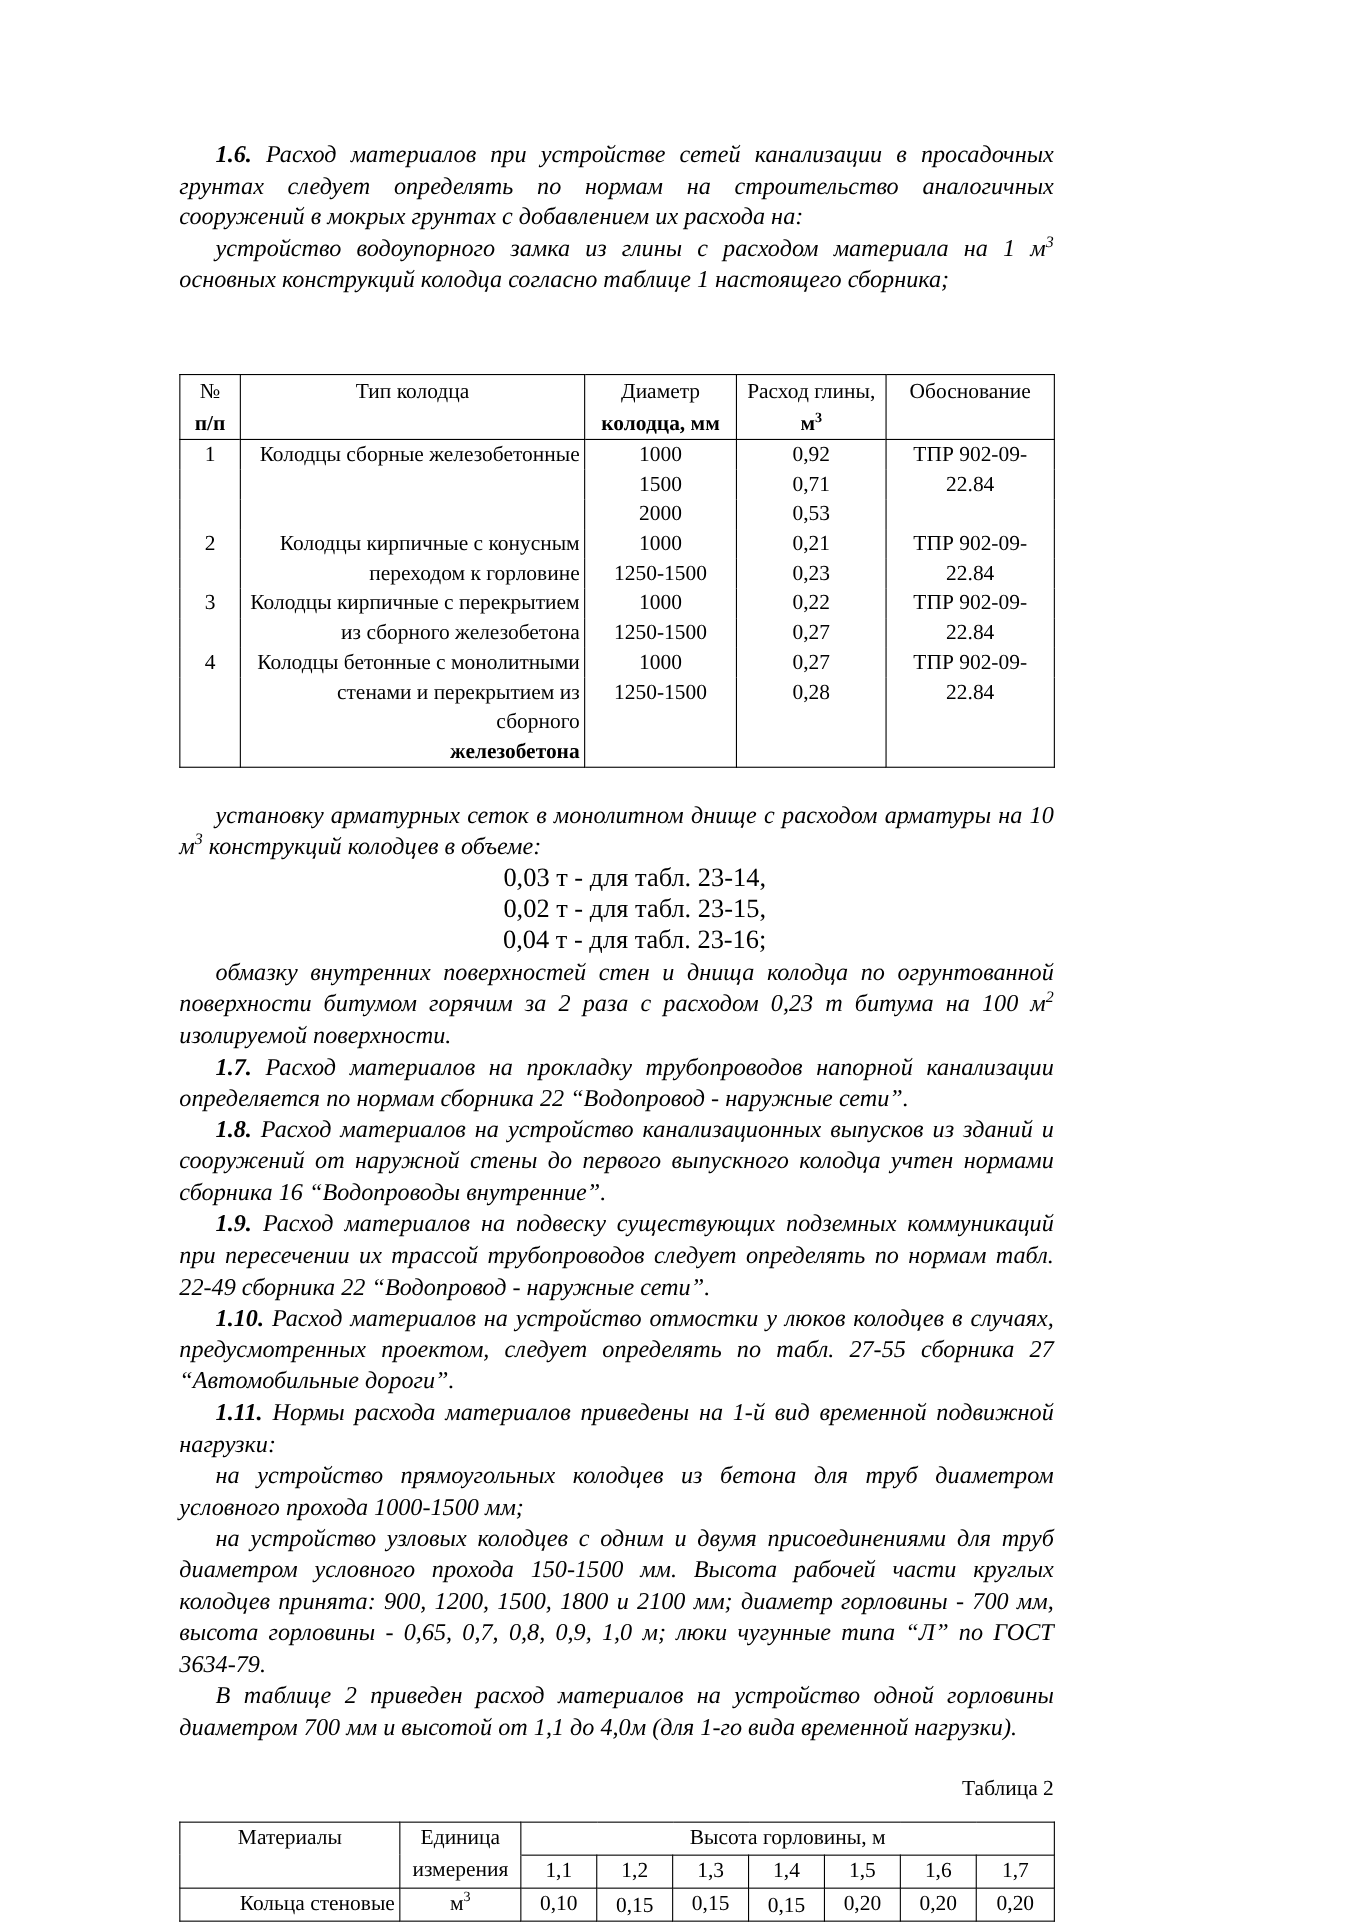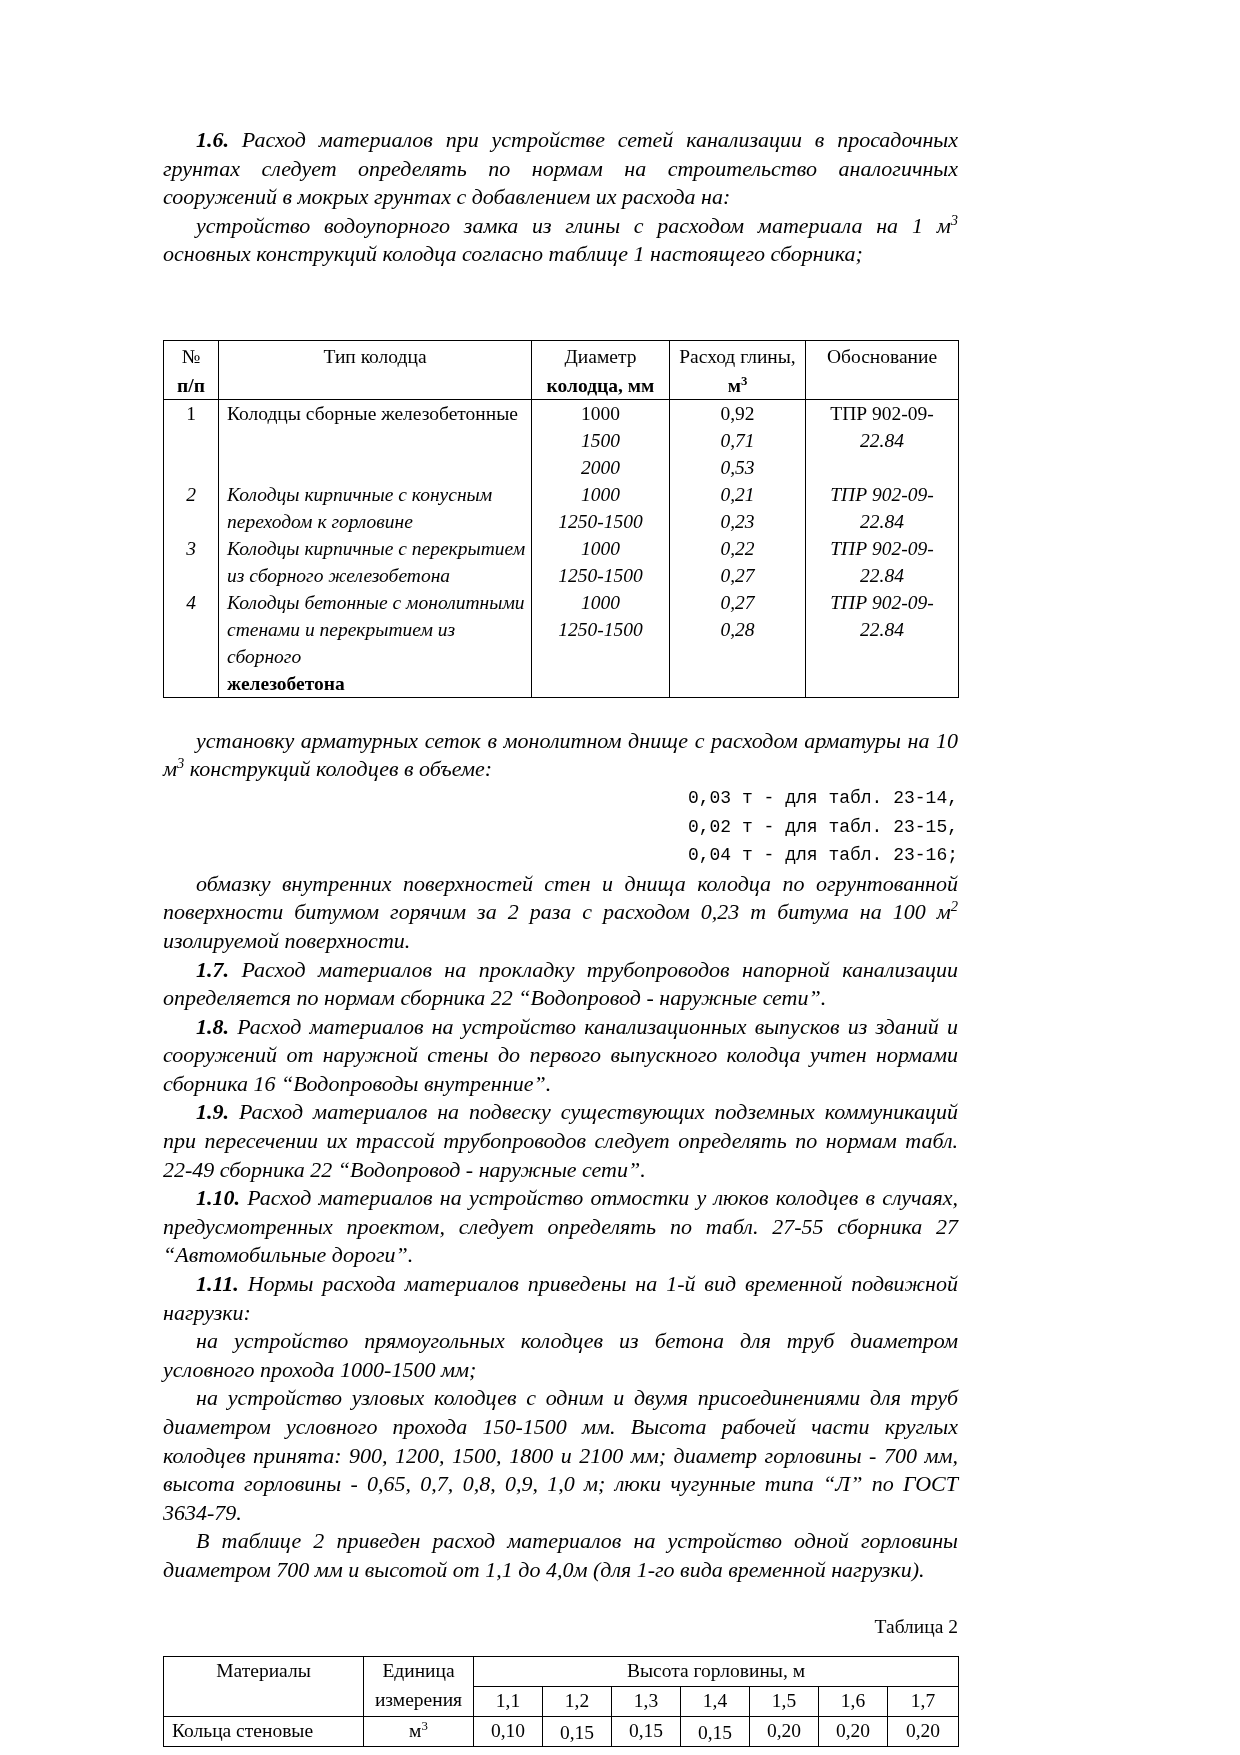--- a/index.html
+++ b/index.html
@@ -32,25 +32,24 @@
     margin: 0;
     font-size: 22px;
     line-height: 28.6px;
     text-align: justify;
     text-indent: 33px;
     hyphens: none;
     font-style: italic;
   }
   p.listline {
     margin: 0;
-    font-size: 18px;
+    font-size: 24px;
     line-height: 28.6px;
-    text-align: right;
+    text-align: center;
     text-indent: 33px;
-    font-family: Liberation Mono, monospace;
   }
   b { font-weight: bold; }
   sup { font-size: 0.66em; vertical-align: super; line-height: 0; }
 
   .tbl-caption {
     margin: 0;
     font-size: 19.5px;
     line-height: 28.6px;
     text-align: right;
   }
@@ -63,29 +62,29 @@
     line-height: 27px;
     table-layout: fixed;
   }
   table.doc td, table.doc th {
     border: 1.6px solid #000;
     padding: 0 4px;
     font-weight: normal;
     vertical-align: top;
   }
   .c { text-align: center; }
-  .l { text-align: left; padding-left: 8px !important; }
+  .l { text-align: right; padding-left: 8px !important; }
 
   
   .t1 { margin-top: 0; }
   .t1 .hd { text-align: center; vertical-align: top; padding-top: 2px; }
   .t1 td { height: 27px; }
   .t1 .nb-b { border-bottom: none; }
   .t1 .nb-t { border-top: none; font-weight: bold; }
-  .t1 .nb-tb { border-top: none; border-bottom: none; font-style: italic; }
+  .t1 .nb-tb { border-top: none; border-bottom: none; }
 
   
   .t2 td { height: 29px; padding-top: 1px; padding-bottom: 1px; }
   .t2 .lowv { vertical-align: bottom; }
 
   .spacer-28 { height: 28.6px; }
   .spacer-14 { height: 14px; }
 </style>
 </head>
 <body>

